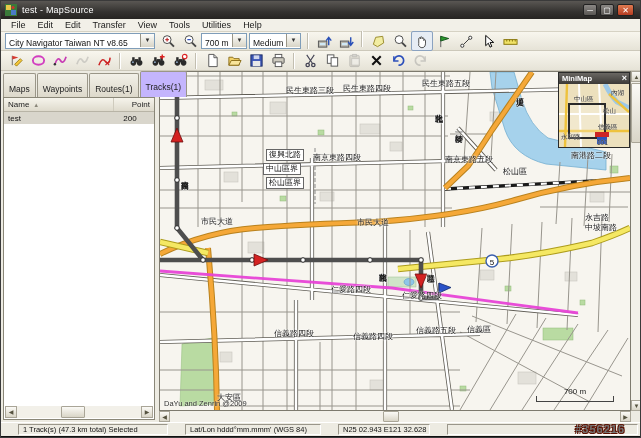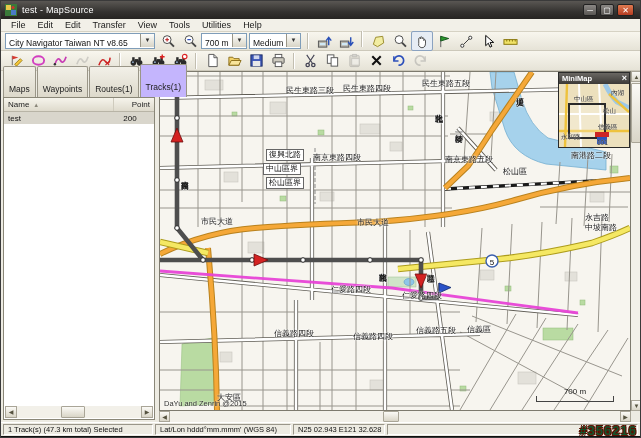--- a/index.html
+++ b/index.html
@@ -20,21 +20,21 @@
   #tb2{top:50px;height:20px;}
   .combo{height:16px;background:#fff;border:1px solid #7f9db9;display:flex;align-items:flex-end;font-size:8.5px;color:#111;position:relative;box-sizing:border-box;padding-left:3px;margin-right:2px;}
   .combo .cb-btn{position:absolute;right:0;top:0;width:13px;height:13px;background:linear-gradient(#fdfdfb,#d8d4c6);border-left:1px solid #9a9688;font-size:6px;line-height:13px;text-align:center;color:#333;}
   .tb-btn{width:20px;height:18px;display:flex;align-items:center;justify-content:center;border:1px solid transparent;border-radius:2px;}
   .tb-btn.active{background:#e6ecf4;border:1px solid #8aa2c0;}
   .tb-btn.disabled{opacity:.38;filter:grayscale(80%);}
   .tb-sep{width:1px;height:16px;background:#c2beb0;border-right:1px solid #fff;margin:0 4px;}
   
   #sidebar{position:absolute;left:0;top:70px;width:157px;height:351px;}
   #tabs{position:absolute;left:2px;top:11px;height:15px;display:flex;align-items:flex-end;}
-  .tab{font-size:8.5px;color:#222;background:linear-gradient(#f2f0e8,#ddd9cb);border:1px solid #9a9688;border-bottom:none;border-radius:2px 2px 0 0;padding:17px 5px 1px 5px;height:12px;line-height:11px;margin-right:1px;}
+  .tab{font-size:8.5px;color:#222;background:linear-gradient(#f2f0e8,#ddd9cb);border:1px solid #9a9688;border-bottom:none;border-radius:2px 2px 0 0;padding:10px 5px 1px 5px;height:12px;line-height:11px;margin-right:1px;}
   .tab.active{background:#c4b5fd;height:14px;position:relative;z-index:3;}
   #listbox{position:absolute;left:2px;top:26px;width:152px;height:323px;background:#fff;border:1px solid #8a8778;box-sizing:border-box;z-index:2;}
   #lheader{display:flex;height:13px;background:linear-gradient(#f6f4ec,#dedacc);border-bottom:1px solid #b8b4a6;font-size:8px;color:#222;align-items:center;}
   #lheader .c1{flex:1;padding-left:4px;border-right:1px solid #cfcbbd;height:13px;line-height:13px;box-sizing:border-box;}
   #lheader .c2{width:40px;text-align:right;padding-right:4px;height:13px;line-height:13px;box-sizing:border-box;}
   .lrow{display:flex;height:12px;font-size:8px;color:#111;background:#d9d6cc;align-items:center;}
   .lrow .c1{flex:1;padding-left:4px;}
   .lrow .c2{width:40px;text-align:center;padding-right:4px;}
   .sort{font-size:6px;color:#8a877a;margin-left:4px;}
   
@@ -50,23 +50,23 @@
   #attrib{position:absolute;left:4px;bottom:2px;font-size:7.5px;color:#333;z-index:7;text-shadow:0 0 2px #fff;}
   #scalebox{position:absolute;right:16px;bottom:8px;z-index:7;text-align:center;font-size:8px;color:#222;}
   #scaleline{width:76px;height:5px;border-bottom:1px solid #444;border-left:1px solid #444;border-right:1px solid #444;margin-top:0px;}
   
   #minimap{position:absolute;left:398px;top:0px;width:72px;height:76px;border:1px solid #2a2a2a;background:#ece3c8;z-index:9;box-sizing:border-box;}
   #mm-title{height:11px;background:linear-gradient(#6a6763,#3c3a37);color:#fff;font-size:7.5px;font-weight:bold;line-height:11px;padding-left:3px;position:relative;}
   #mm-close{position:absolute;right:2px;top:0px;color:#fff;font-size:9px;line-height:11px;}
   .mmlbl{position:absolute;font-size:6.5px;color:#222;white-space:nowrap;z-index:4;text-shadow:0 0 1px #fff;}
   
   #statusbar{position:absolute;left:0;top:421px;width:100%;height:14px;background:#edebe2;border-top:1px solid #fff;display:flex;align-items:center;padding-left:2px;box-sizing:border-box;}
-  .spanel{height:11px;border:1px solid;border-color:#9a968a #fff #fff #9a968a;font-size:7.5px;line-height:10px;color:#111;padding:0 4px;margin-right:2px;box-sizing:border-box;white-space:nowrap;overflow:hidden;}
+  .spanel{height:11px;border:1px solid;border-color:#9a968a #fff #fff #9a968a;font-size:7.5px;line-height:10px;color:#111;padding:0 4px;margin-right:2px;box-sizing:border-box;white-space:nowrap;overflow:hidden;margin-left:15px;}
   #bottomstrip{position:absolute;left:0;top:435px;width:100%;height:3px;background:#101010;}
-  #watermark{position:absolute;right:3px;top:422px;font-size:13px;font-weight:bold;color:#14532d;z-index:20;letter-spacing:1px;text-shadow:-1px -1px 0 #5a1000,1px -1px 0 #5a1000,-1px 1px 0 #5a1000,1px 1px 0 #5a1000;}
+  #watermark{position:absolute;right:15px;top:422px;font-size:11px;font-weight:bold;color:#737373;z-index:20;letter-spacing:1px;text-shadow:-1px -1px 0 #5a1000,1px -1px 0 #5a1000,-1px 1px 0 #5a1000,1px 1px 0 #5a1000;}
 </style>
 </head>
 <body>
 
 <div id="app">
 
   <div id="titlebar">
     <svg id="appicon" viewBox="0 0 12 12">
       <rect x="0" y="0" width="12" height="12" fill="#3a7a3a"></rect>
       <rect x="1" y="1" width="5" height="5" fill="#e8c84a"></rect>
@@ -457,21 +457,21 @@
           <div class="mlbl" style="left: 307px; top: 253px;">信義區</div>
           <div class="mlbl" style="left: 57px; top: 321px;">大安區</div>
           <div class="mlbl" style="left: 343px; top: 95px;">松山區</div>
           <div class="mlbl" style="left: 411px; top: 79px;">南港路二段</div>
           <div class="mlbl" style="left: 425px; top: 141px; text-align: center;">永吉路</div>
           <div class="mlbl" style="left: 425px; top: 151px;">中坡南路</div>
           <div class="mlbl v" style="left: 294px; top: 56px;">麥帥一橋</div>
           <div class="mlbl v" style="left: 355px; top: 20px;">堤頂大道</div>
         </div>
 
-      <div id="attrib">DaYu and  Zenrin @2015</div>
+      <div id="attrib">DaYu and  Zenrin @2009</div>
       <div id="scalebox">
         <div>700 m</div>
         <div id="scaleline"></div>
       </div>
 
       
       <div id="minimap">
         <div id="mm-title">
           <span>MiniMap</span>
           <span id="mm-close">×</span>

